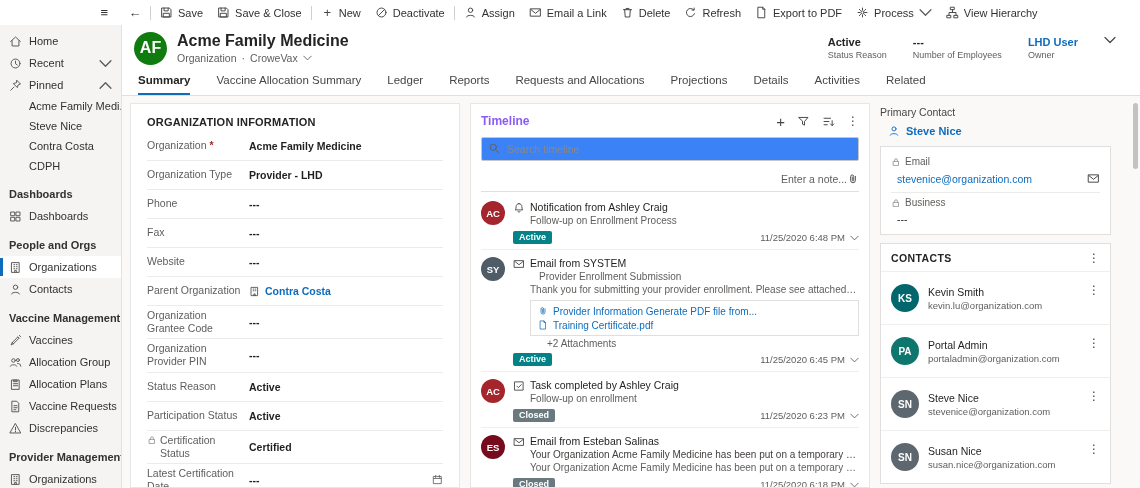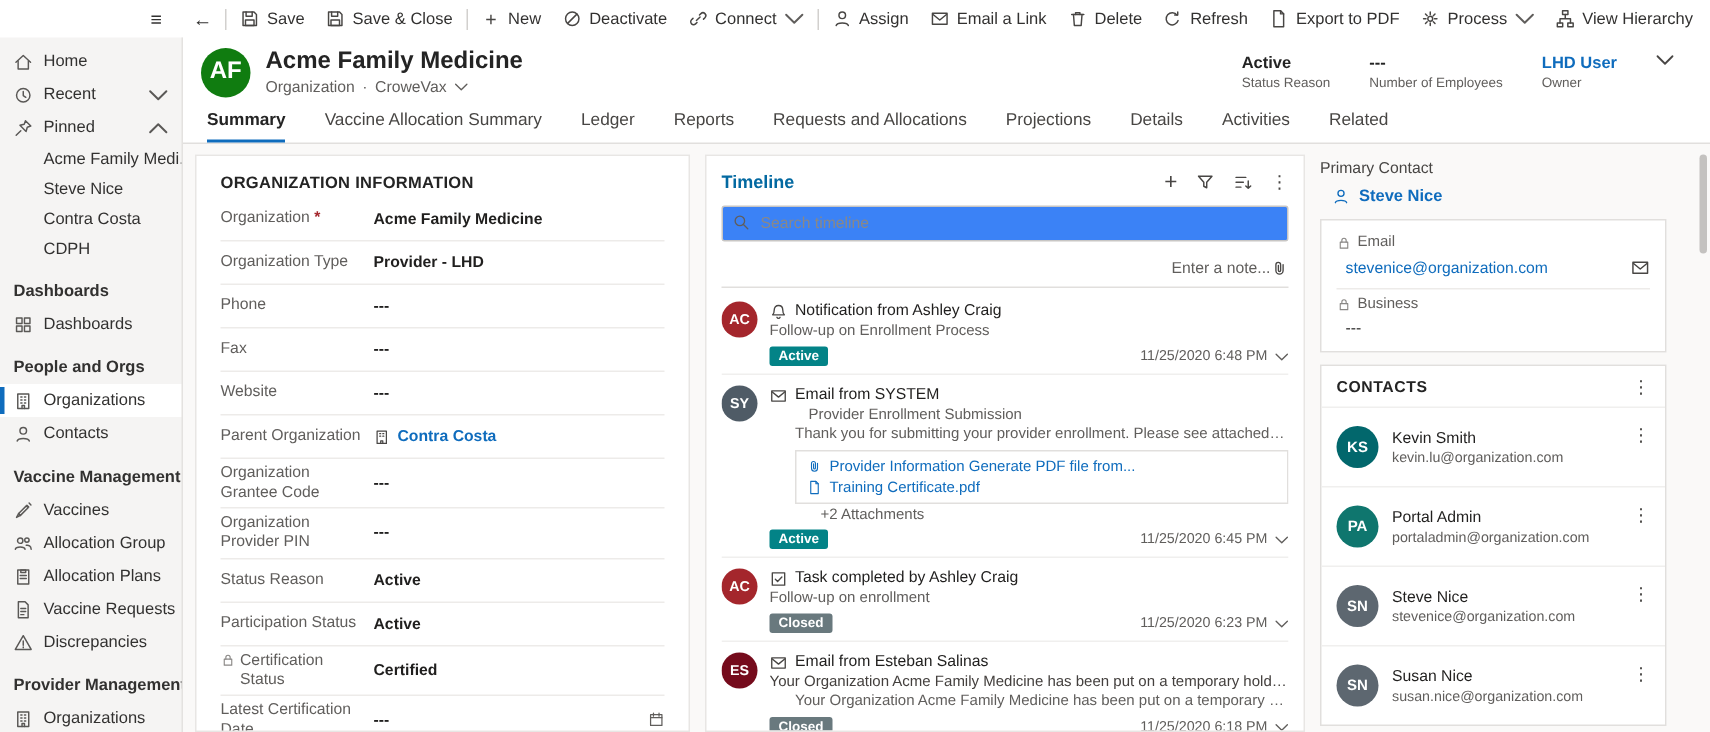--- a/index.html
+++ b/index.html
@@ -65,39 +65,39 @@
   .req{color:#a4262c;font-weight:700;}
   .fval{flex:1;min-width:0;font-size:10.5px;font-weight:700;color:#201f1e;display:flex;align-items:center;gap:5px;white-space:nowrap;overflow:hidden;}
   .fval.link{color:#0f6cbd;cursor:pointer;}
   .fval .ic{width:11px;height:11px;}
   .cal{margin-left:auto;width:12px;height:12px;color:#605e5c;cursor:pointer;}
   .lock{width:10px;height:10px;color:#8a8886;margin-top:1px;}
 
   
   .panel-tl{width:400px;flex:none;padding:5px 10px 0;display:flex;flex-direction:column;overflow:hidden;}
   .tl-head{display:flex;align-items:center;height:24px;}
-  .tl-title{font-size:12px;font-weight:700;color:#0369a1;}
+  .tl-title{font-size:12px;font-weight:700;color:#8b5cf6;}
   .tl-icons{margin-left:auto;display:flex;align-items:center;gap:12px;}
   .tl-icons .ic{width:13px;height:13px;cursor:pointer;}
   .plus{font-size:15px;color:#484644;cursor:pointer;line-height:1;}
   .tl-search{position:relative;margin:4px 0 6px;}
   .tl-search input{width:100%;height:24px;border:1px solid #c8c6c4;border-radius:2px;padding:0 6px 0 25px;font-size:10.5px;font-family:inherit;color:#323130;outline:none;background:#3b82f6;}
   .tl-search input::placeholder{color:#8a8886;}
   .tl-search .ic{position:absolute;left:7px;top:5px;width:12px;height:12px;color:#605e5c;}
   .tl-note{display:flex;align-items:center;height:25px;border-bottom:1px solid #e1dfdd;margin-bottom:2px;}
   .tl-note input{flex:1;border:none;outline:none;font-size:10.5px;font-family:inherit;color:#323130;background:transparent;text-align:right;}
   .tl-note input::placeholder{color:#605e5c;}
   .tl-note .ic{width:12px;height:12px;cursor:pointer;}
   .tl-list{flex:1;overflow:hidden;}
   .en{display:flex;padding:7px 0 5px;border-bottom:1px solid #f0efee;}
   .eav{width:24px;height:24px;border-radius:50%;color:#fff;font-size:9.5px;font-weight:700;display:flex;align-items:center;justify-content:center;margin-right:8px;flex:none;}
   .eb{flex:1;min-width:0;}
   .er1{display:flex;align-items:center;gap:5px;font-size:10.5px;color:#201f1e;line-height:13px;}
   .er1 .ic{width:12px;height:12px;}
-  .el2{font-size:10px;color:#44403e;line-height:13px;white-space:nowrap;overflow:hidden;text-overflow:ellipsis;}
+  .el2{margin-left:17px;font-size:10px;color:#44403e;line-height:13px;white-space:nowrap;overflow:hidden;text-overflow:ellipsis;}
   .el2.muted{color:#605e5c;}
   .el2.indent{margin-left:26px;}
   .el3{margin-left:17px;font-size:10px;color:#605e5c;line-height:13px;white-space:nowrap;overflow:hidden;text-overflow:ellipsis;}
   .att{border:1px solid #e1dfdd;margin:4px 0 2px 17px;padding:3px 7px;}
   .att-row{display:flex;align-items:center;gap:5px;height:14px;font-size:10px;color:#0f6cbd;cursor:pointer;white-space:nowrap;overflow:hidden;}
   .att-row .ic{width:10px;height:10px;color:#0f6cbd;}
   .att-more{margin:2px 0 0 34px;font-size:10px;color:#605e5c;}
   .efoot{display:flex;align-items:center;margin-top:4px;}
   .badge{font-size:9px;font-weight:700;color:#fff;padding:2px 6px;border-radius:2px;line-height:1;}
   .etime{margin-left:auto;font-size:9.5px;color:#605e5c;display:flex;align-items:center;gap:5px;}
@@ -162,35 +162,20 @@
     <span>New</span>
   </div>
   <div class="cmd">
     <span class="ic">
         <svg viewBox="0 0 16 16">
           <circle cx="8" cy="8" r="5.5"></circle>
           <path d="M4.2 11.8L11.8 4.2"></path>
         </svg>
       </span>
     <span>Deactivate</span>
-  </div>
-  <div class="cmd">
-    <span class="ic">
-        <svg viewBox="0 0 16 16">
-          <path d="M6.5 9.5l3-3"></path>
-          <path d="M7 11l-1.2 1.2a2.3 2.3 0 0 1-3.3-3.3L3.7 7.7"></path>
-          <path d="M9 5l1.2-1.2a2.3 2.3 0 0 1 3.3 3.3L12.3 8.3"></path>
-        </svg>
-      </span>
-    <span>Connect</span>
-    <span class="ic chev">
-        <svg viewBox="0 0 12 7">
-          <path d="M1 1l5 5 5-5"></path>
-        </svg>
-      </span>
   </div>
   <span class="sep"></span>
   <div class="cmd">
     <span class="ic">
         <svg viewBox="0 0 16 16">
           <circle cx="8" cy="5.2" r="2.7"></circle>
           <path d="M3 13.5c.8-2.8 9.2-2.8 10 0"></path>
         </svg>
       </span>
     <span>Assign</span>

